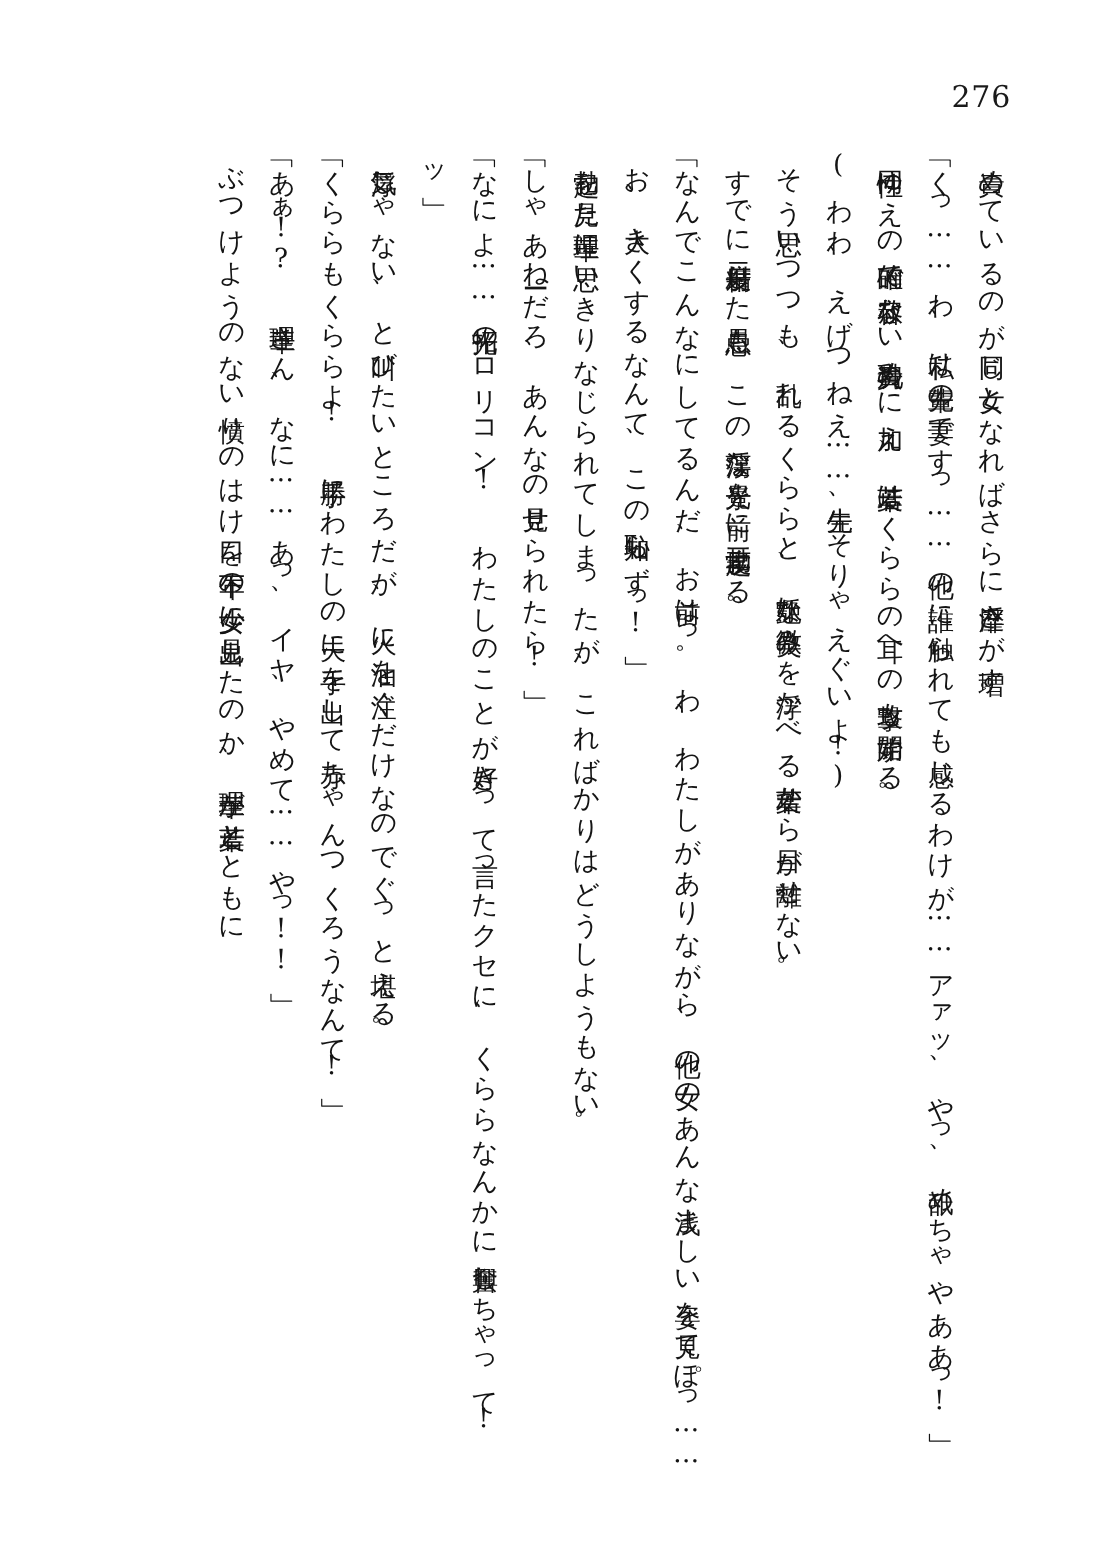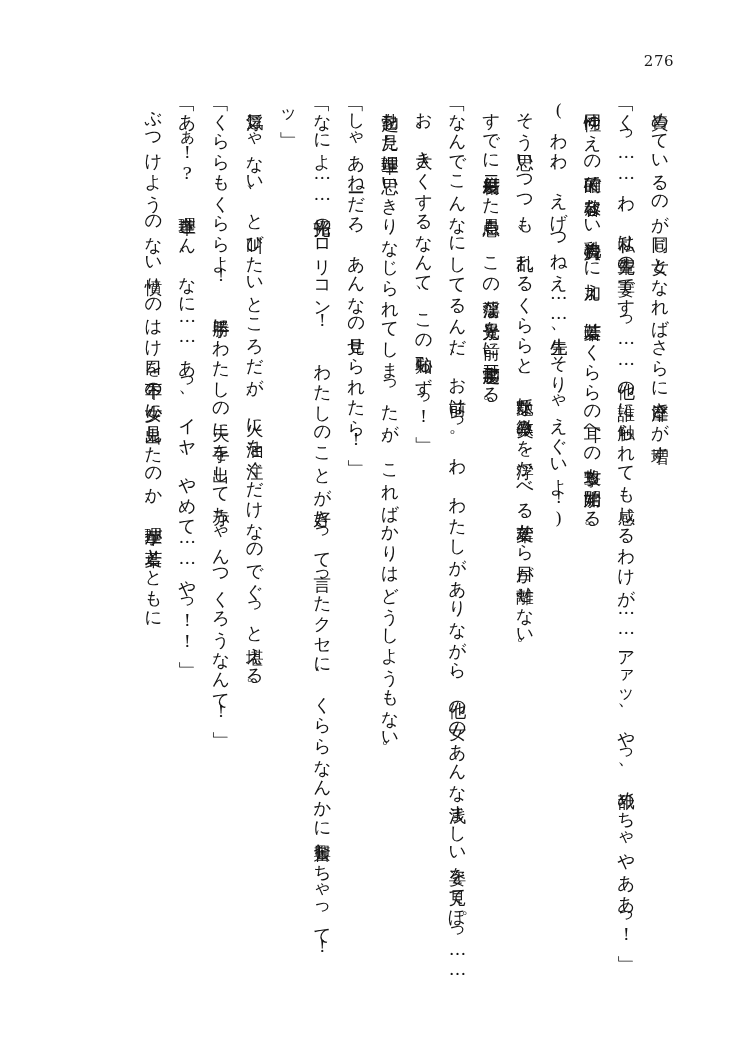--- a/index.html
+++ b/index.html
@@ -18,21 +18,21 @@
     position: relative;
     width: 736px;
     height: 1038px;
     background: #ffffff;
     box-sizing: border-box;
   }
   .page-number {
     position: absolute;
     top: 52px;
     right: 62px;
-    font-size: 15px;
+    font-size: 20px;
     letter-spacing: 0.5px;
     color: #1a1a1a;
     font-family: "DejaVu Serif", "Liberation Serif", serif;
   }
   .body-text {
     position: absolute;
     top: 100px;
     right: 60px;
     left: 60px;
     height: 880px;

